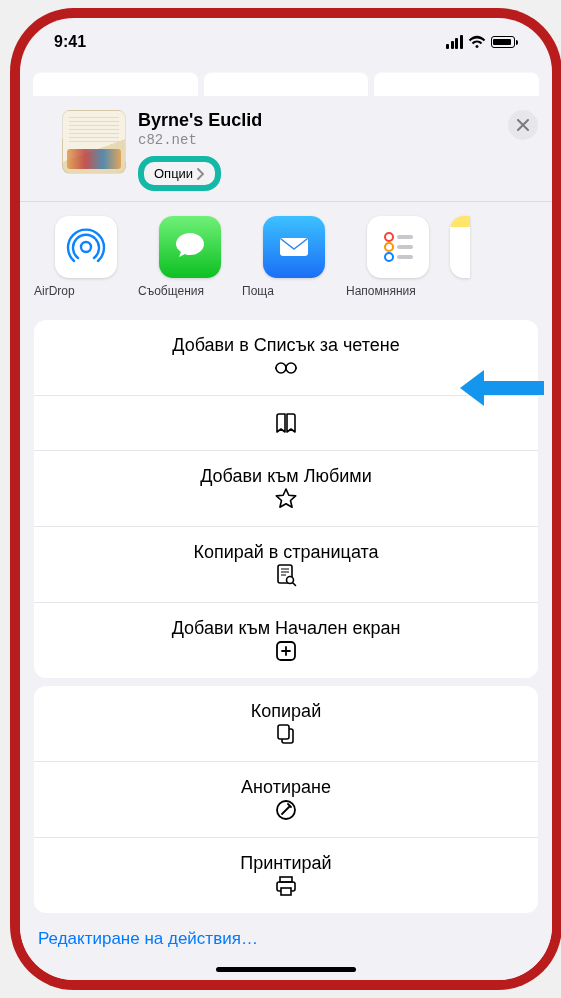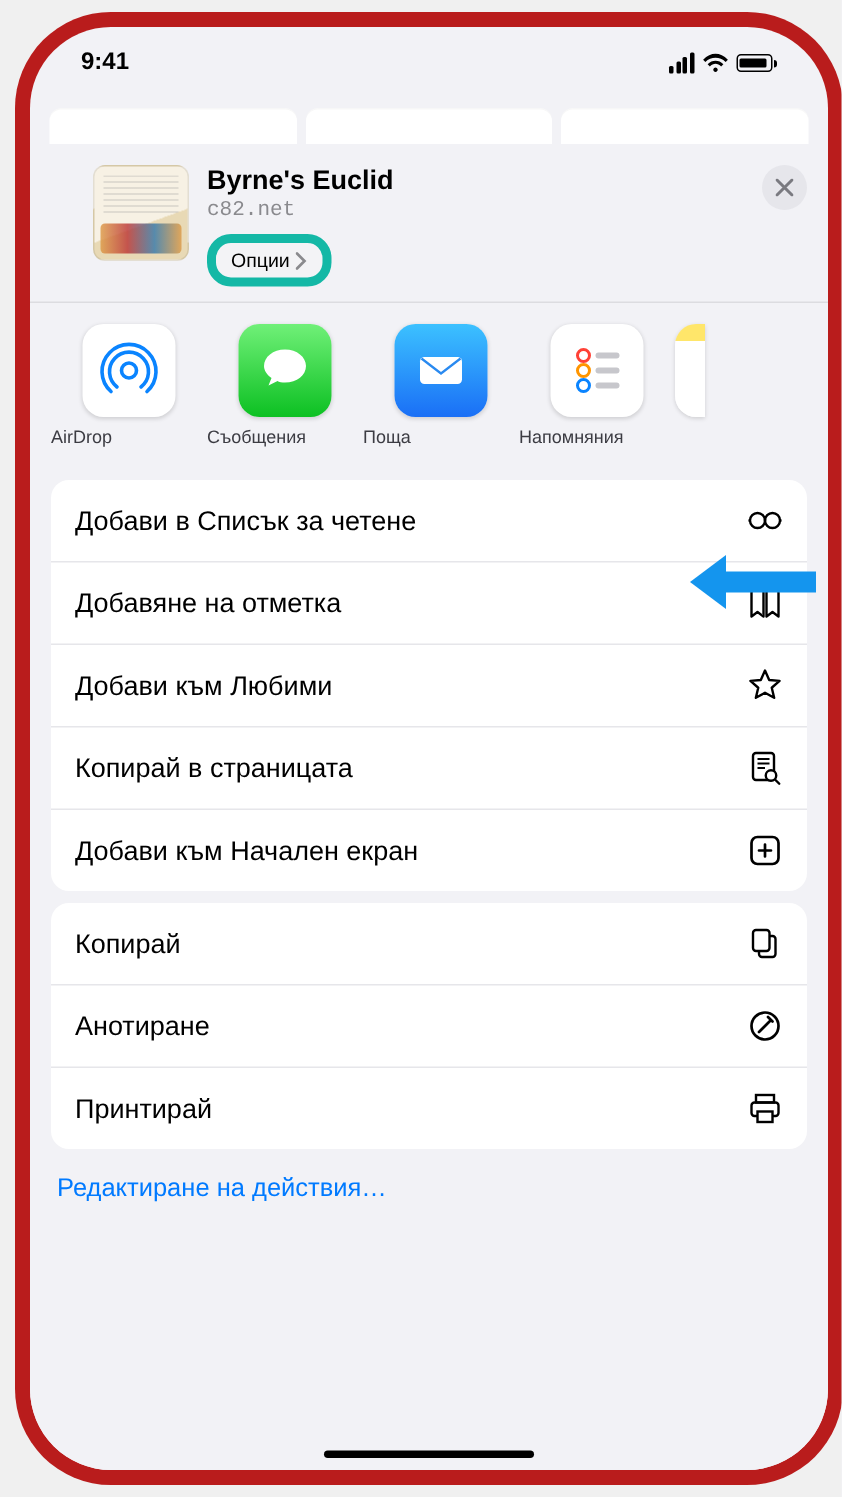--- a/index.html
+++ b/index.html
@@ -143,25 +143,25 @@
 
   .action-group {
     margin: 8px 14px 0 14px;
     background: #fff;
     border-radius: 12px;
     overflow: hidden;
   }
   .action-row {
     display: flex;
     align-items: center;
-    justify-content: space-between;
     padding: 15px 16px;
     font-size: 18px;
     color: #000;
     border-bottom: 1px solid #e6e6ea;
+    flex-direction: column;
   }
   .action-row:last-child { border-bottom: none; }
   .row-icon { width: 24px; height: 24px; color: #000; }
 
   .edit-link {
     padding: 16px 18px;
     font-size: 17px;
     color: #007aff;
   }
 
@@ -309,21 +309,20 @@
       <div class="action-group">
         <div class="action-row">
           <span>Добави в Списък за четене</span>
           <svg class="row-icon" viewBox="0 0 24 24">
               <circle cx="7" cy="12" r="5" fill="none" stroke="#000" stroke-width="1.6"></circle>
               <circle cx="17" cy="12" r="5" fill="none" stroke="#000" stroke-width="1.6"></circle>
               <path d="M12 12c0-1 0-1 0 0M1 12h1M22 12h1" stroke="#000" stroke-width="1.6"></path>
             </svg>
         </div>
         <div class="action-row">
-          <span>Добавяне на отметка</span>
           <svg class="row-icon" viewBox="0 0 24 24">
               <path d="M3 5a2 2 0 012-2h6v18l-4-3-4 3V5zm10-2h6a2 2 0 012 2v16l-4-3-4 3V3z" fill="none" stroke="#000" stroke-width="1.6" stroke-linejoin="round"></path>
             </svg>
         </div>
         <div class="action-row">
           <span>Добави към Любими</span>
           <svg class="row-icon" viewBox="0 0 24 24">
               <path d="M12 2l2.8 6.3 6.9.6-5.2 4.6 1.6 6.7L12 16.8l-6.1 3.4 1.6-6.7L2.3 8.9l6.9-.6L12 2z" fill="none" stroke="#000" stroke-width="1.6" stroke-linejoin="round"></path>
             </svg>
         </div>

